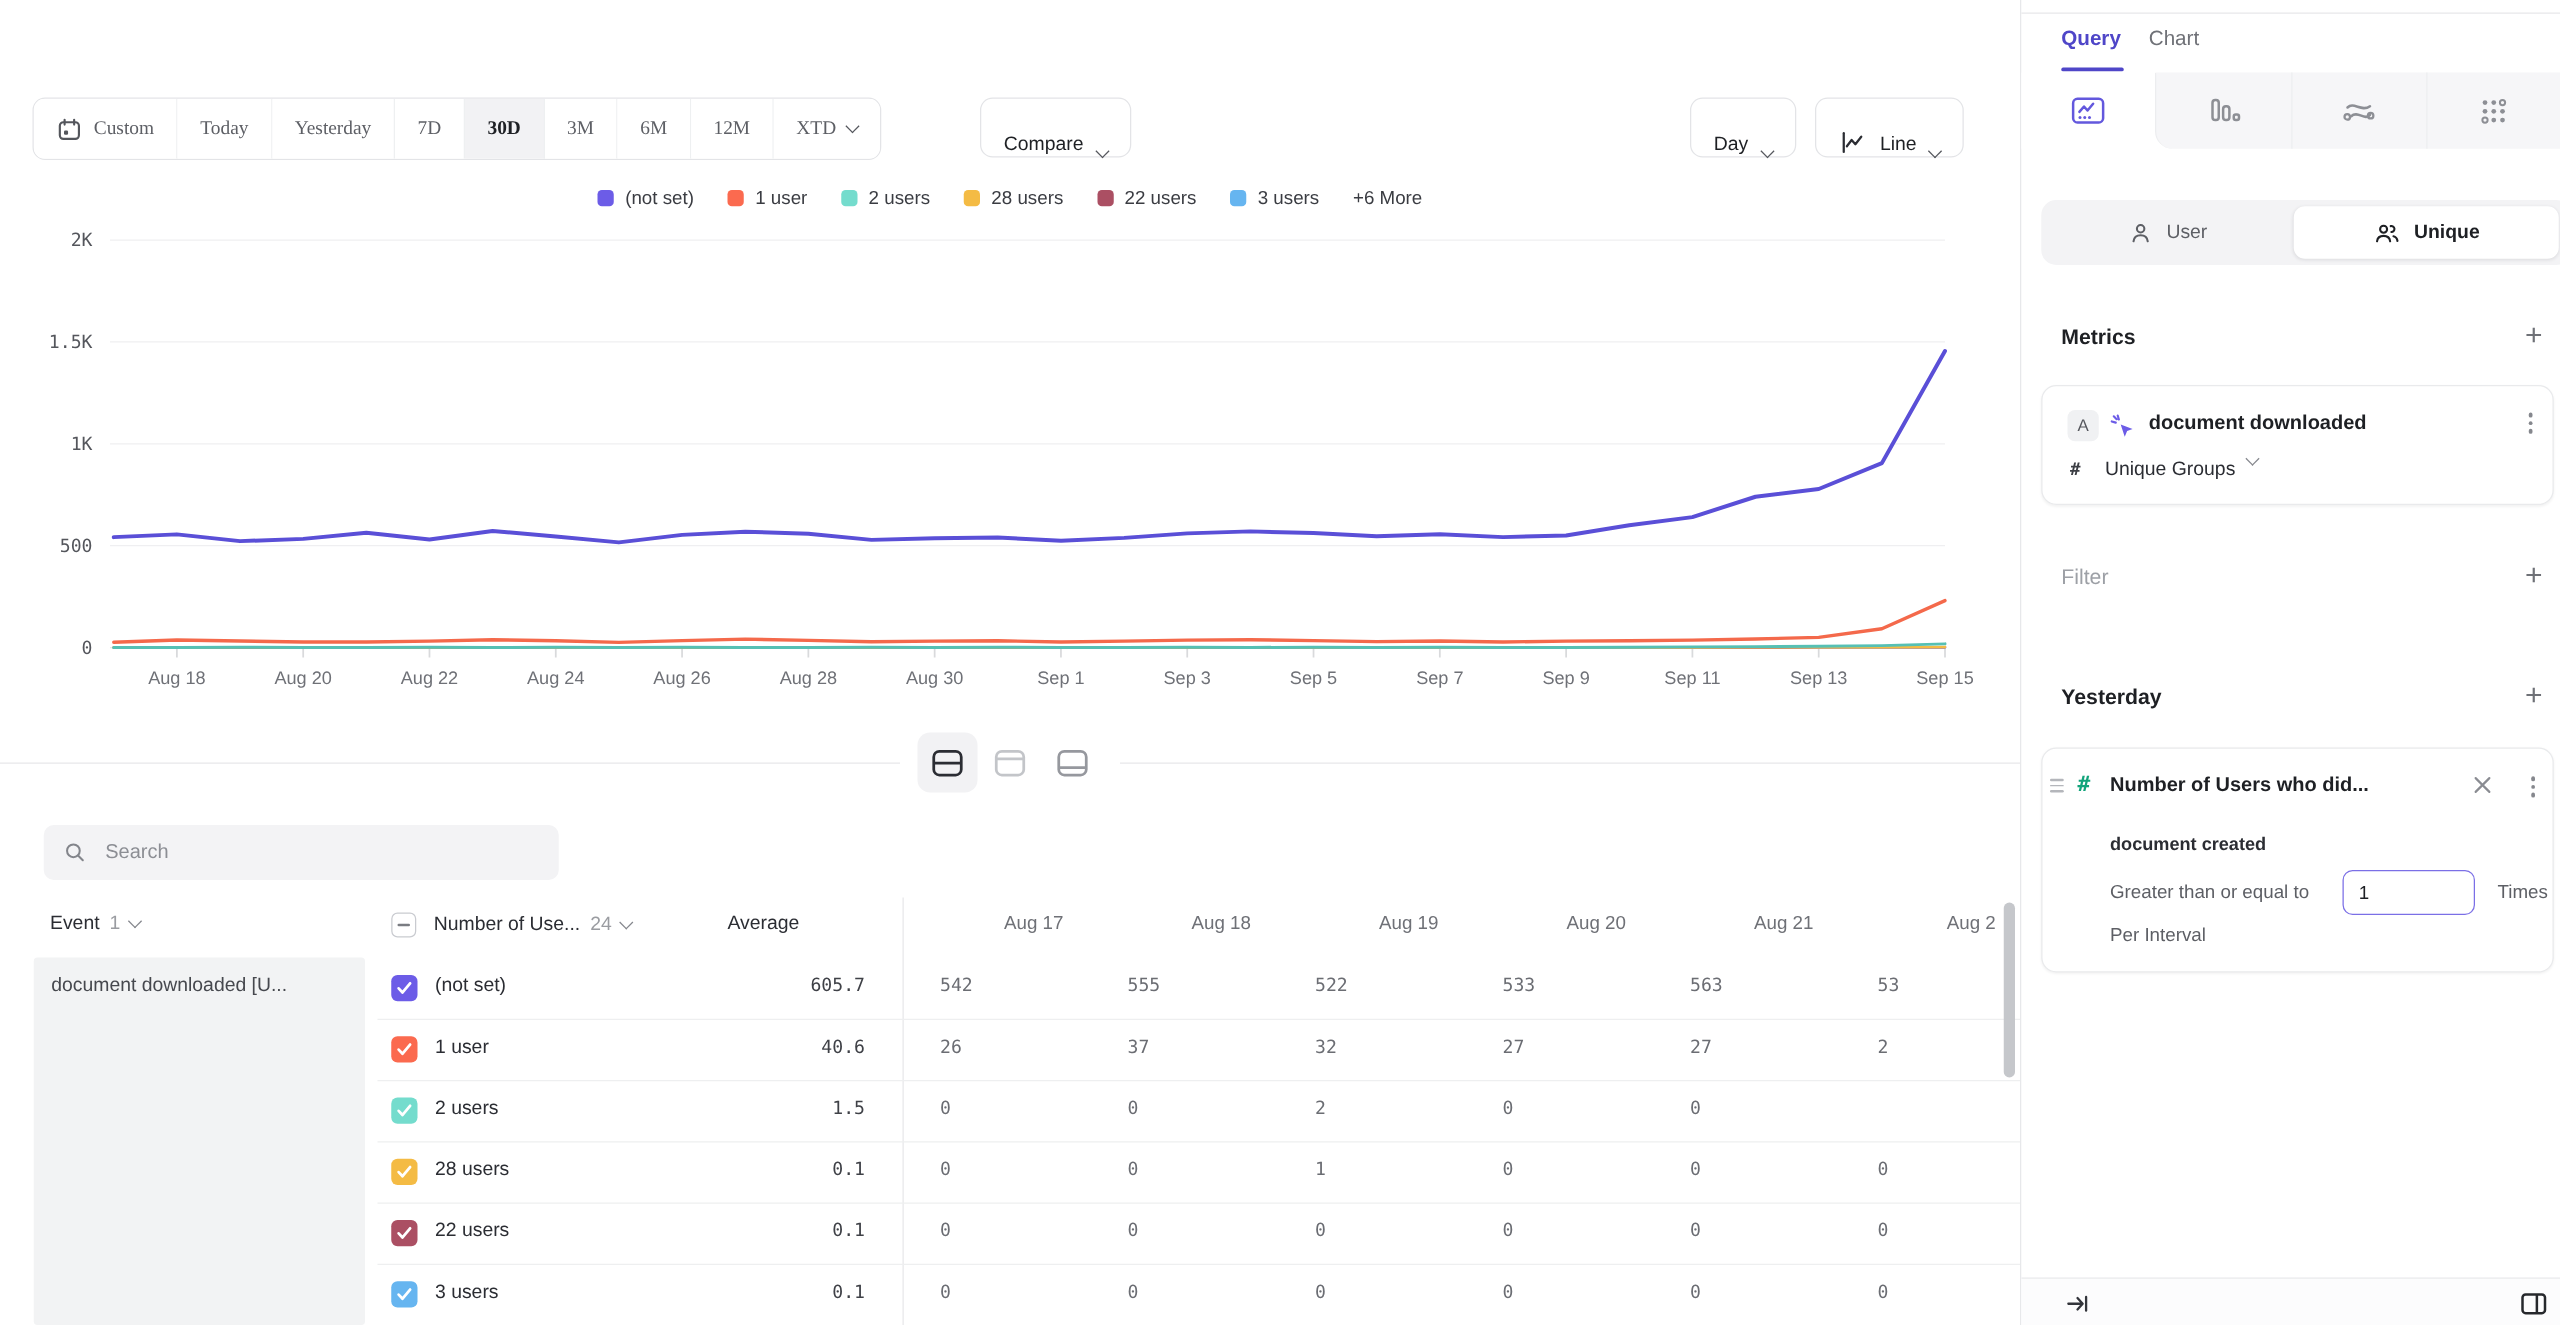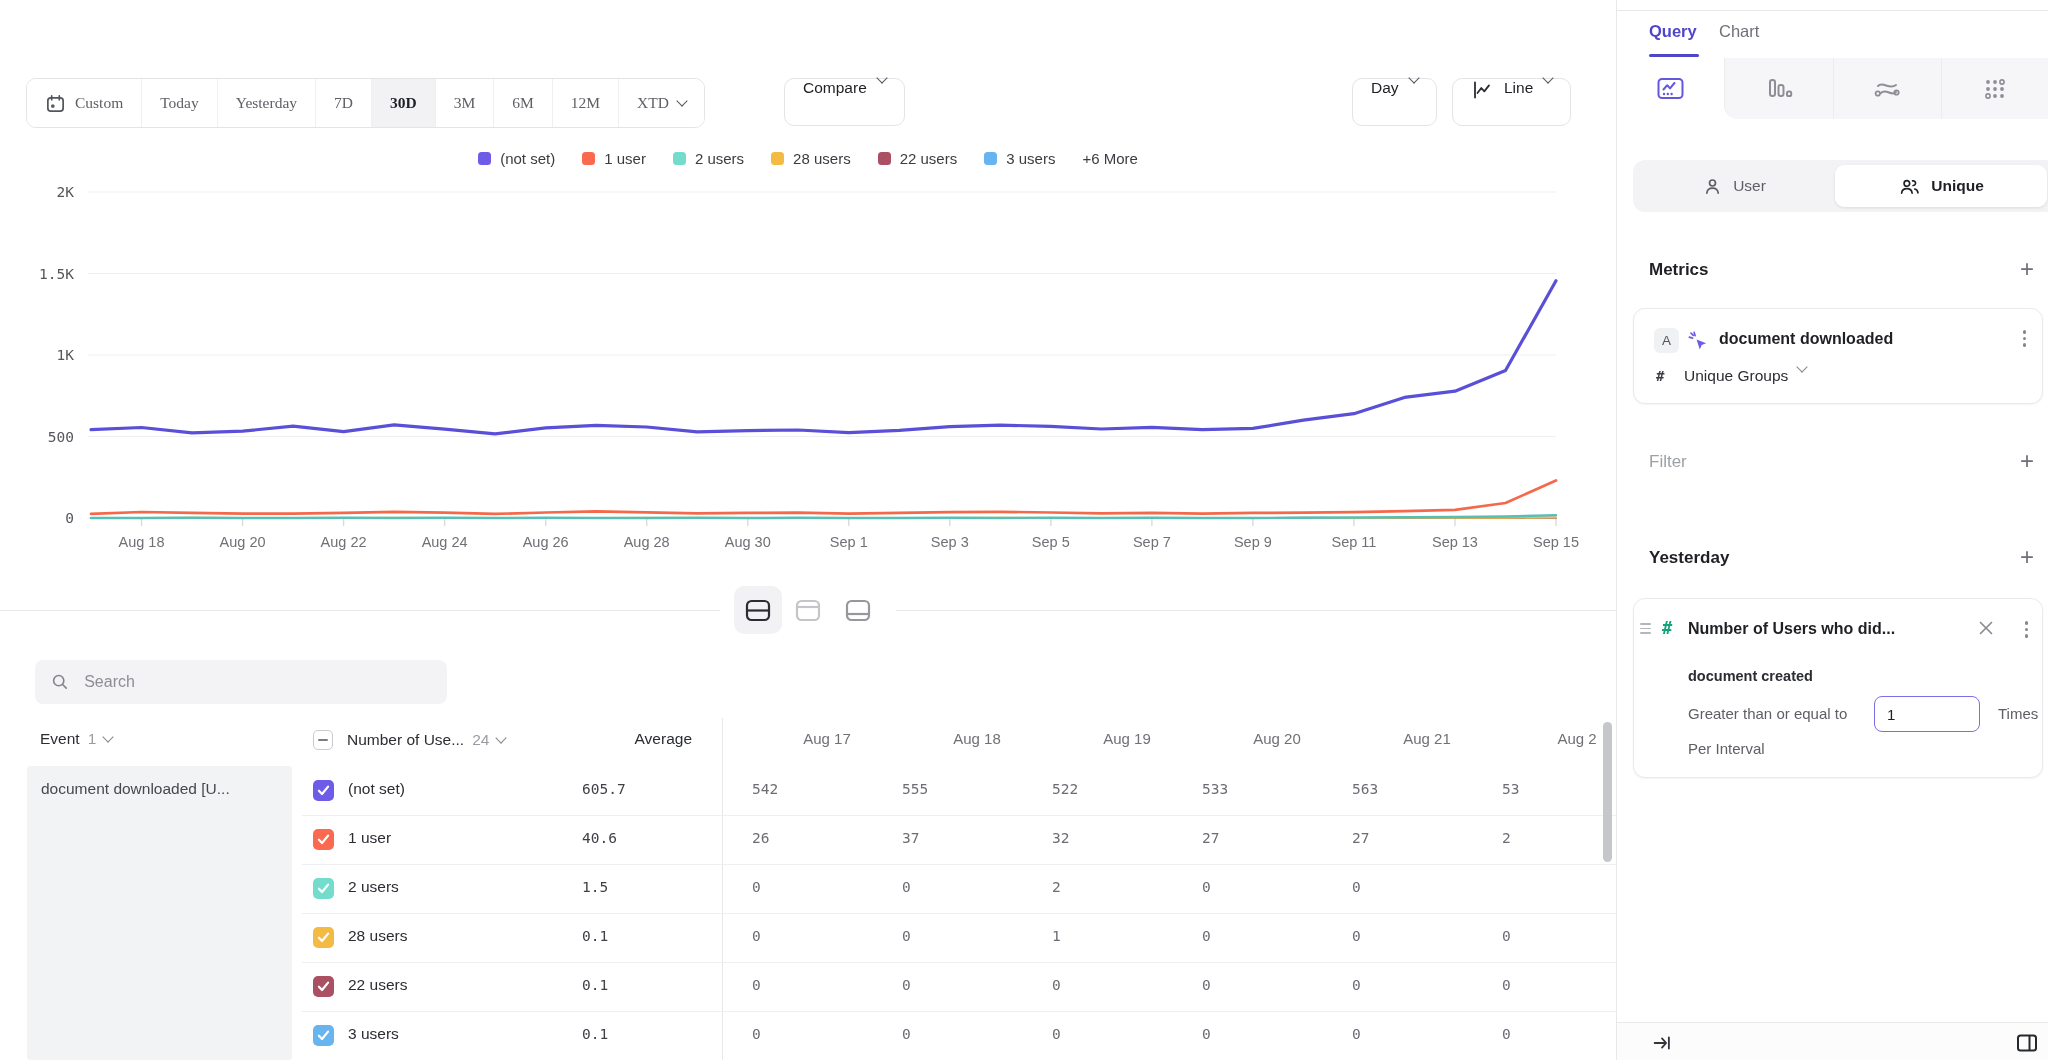--- a/index.html
+++ b/index.html
@@ -12,21 +12,21 @@
 
   
   .range-group{position:absolute;left:26px;top:78px;height:48px;display:flex;align-items:stretch;
        border:1px solid #e3e4e7;border-radius:10px;overflow:hidden;background:#fff}
   .range-btn{display:flex;align-items:center;gap:9px;padding:0 18px;font-size:15.5px;color:#5d5f65;
        background:#fff;border:none;border-right:1px solid #eef0f1;cursor:pointer;font-family:Liberation Serif, serif;white-space:nowrap}
   .range-btn:last-child{border-right:none}
   .range-btn.selected{background:#f2f2f4;color:#1e2024;font-weight:700}
   .chev{width:7px;height:7px;border-right:1.7px solid #55575d;border-bottom:1.7px solid #55575d;
        transform:rotate(45deg);display:inline-block;margin-top:-5px}
-  .tbtn{position:absolute;top:78px;height:48px;display:flex;align-items:flex-start;gap:11px;padding:0 18px;
+  .tbtn{position:absolute;top:78px;height:48px;display:flex;align-items:flex-end;gap:11px;padding:0 18px;
        border:1px solid #e3e4e7;border-radius:10px;background:#fff;font-size:15.5px;color:#1e2024;
        font-weight:500;font-family:inherit;cursor:pointer}
   #compare-btn{left:784px}
   #day-btn{left:1352px}
   #line-btn{left:1452px}
 
   
   .legend{position:absolute;left:0;top:150px;width:1616px;display:flex;justify-content:center;
        align-items:center;gap:27px;font-size:15px;color:#3a3c42}
   .legend-item{display:flex;gap:9px;align-items:center;cursor:pointer}
@@ -62,21 +62,21 @@
   .indet{width:20px;height:20px;border:1.5px solid #c9cbd0;border-radius:5px;background:#fff;
        display:flex;align-items:center;justify-content:center;box-sizing:border-box;cursor:pointer}
   .indet span{width:10px;height:2px;background:#7a7c82;border-radius:1px}
   .col-sep{position:absolute;left:722px;top:718px;height:342px;width:1px;background:#e7e8ea}
   .date-h{position:absolute;top:12px;width:150px;text-align:center;color:#6f7177;font-size:15px}
   .trow{position:absolute;left:0;width:1616px;height:49px}
   .rsep{position:absolute;left:302px;right:0;top:0;height:1px;background:#eeeff0}
   .cbx{position:absolute;left:313px;top:14px;width:21px;height:21px;border-radius:5px;cursor:pointer;
        display:flex;align-items:center;justify-content:center}
   .rlabel{position:absolute;left:348px;top:14px;font-size:15.5px;color:#2b2d33}
-  .ravg{position:absolute;left:582px;top:15px;width:110px;font-size:14.5px;color:#3f4147}
+  .ravg{position:absolute;left:582px;top:15px;width:110px;text-align:right;font-size:14.5px;color:#3f4147}
   .rval{position:absolute;top:15px;width:150px;text-align:left;font-size:14.5px;color:#6b6d73}
   .event-cell{position:absolute;left:27px;top:766px;width:265px;height:294px;background:#f2f3f4;
        border-radius:3px;box-sizing:border-box;padding:14px;font-size:15.5px;color:#46484e;
        white-space:nowrap;overflow:hidden;cursor:pointer}
   .vscroll{position:absolute;right:4px;top:722px;width:9px;height:140px;border-radius:5px;background:#c5c7cb;cursor:pointer}
 
   
   .panel{position:absolute;left:1616px;top:0;width:432px;height:1060px;border-left:1px solid #e7e8ea;
        background:#fff;overflow:hidden;box-sizing:border-box}
   .panel-topline{position:absolute;left:0;top:10px;width:432px;height:1px;background:#e7e8ea}
@@ -286,21 +286,21 @@
       <span class="hchev"></span>
     </div>
     <div class="th-abs" style="left:313px">
       <span class="indet">
           <span></span>
         </span>
       <span style="margin-left:6px">Number of Use...</span>
       <span class="cnt">24</span>
       <span class="hchev"></span>
     </div>
-    <div class="th-abs" style="left:582px;width:110px;justify-content:flex-end">
+    <div class="th-abs" style="left:582px;width:110px;justify-content:flex-start">
       <span>Average</span>
     </div>
     <div id="date-headers">
         <div class="date-h" style="left: 752px;">Aug 17</div>
         <div class="date-h" style="left: 902px;">Aug 18</div>
         <div class="date-h" style="left: 1052px;">Aug 19</div>
         <div class="date-h" style="left: 1202px;">Aug 20</div>
         <div class="date-h" style="left: 1352px;">Aug 21</div>
         <div class="date-h" style="left: 1502px;">Aug 2</div>
       </div>

